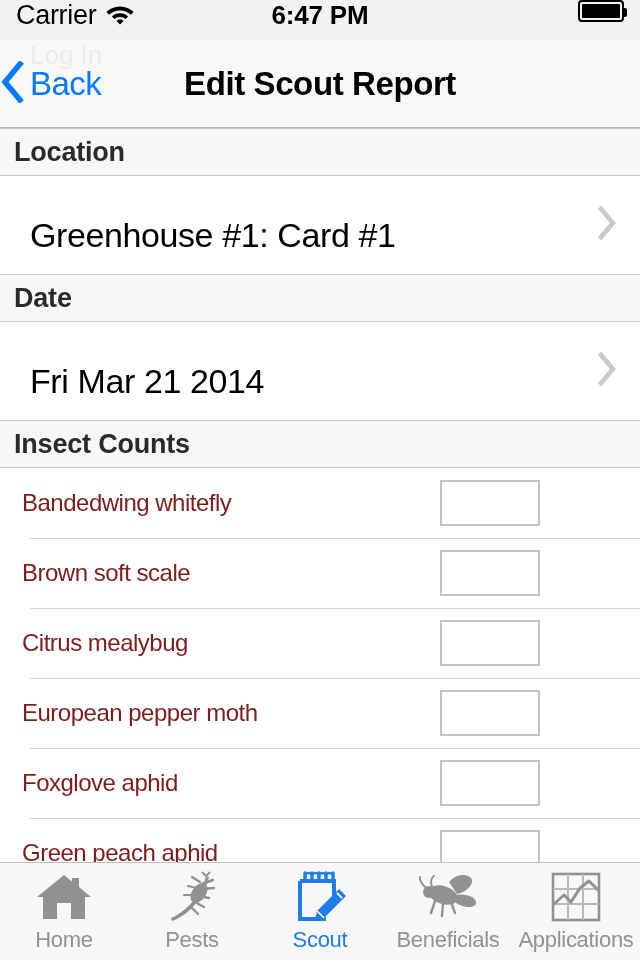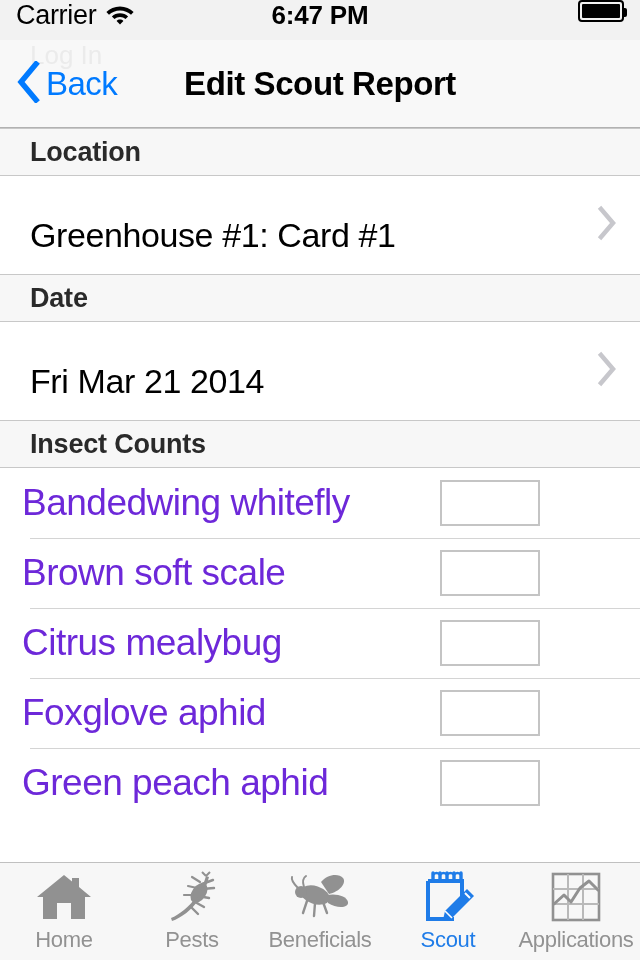--- a/index.html
+++ b/index.html
@@ -103,21 +103,20 @@
   }
   .ghost-login { left: 30px; top: 0px; }
   .ghost-email { left: 30px; top: 44px; font-size: 34px; }
 
   .back-button {
     position: relative;
     z-index: 2;
     display: flex;
     align-items: center;
     gap: 6px;
-    padding-left: 16px;
     cursor: pointer;
   }
   .back-chevron { display: block; }
   .back-label {
     font-size: 33px;
     color: #007aff;
     letter-spacing: -0.5px;
   }
   .nav-title {
     position: absolute;
@@ -142,21 +141,21 @@
     overflow: hidden;
   }
 
   .section-header {
     height: 48px;
     background: #f7f7f7;
     border-top: 1px solid #c8c8c8;
     border-bottom: 1px solid #c8c8c8;
     display: flex;
     align-items: center;
-    padding-left: 30px;
+    padding-left: 14px;
   }
   .section-header-label {
     font-size: 27px;
     font-weight: bold;
     color: #2a2a2a;
     letter-spacing: -0.2px;
   }
 
   .row {
     position: relative;
@@ -192,22 +191,22 @@
   .count-row + .count-row::before {
     content: "";
     position: absolute;
     top: 0;
     left: 30px;
     right: 0;
     height: 1px;
     background: #d4d4d4;
   }
   .count-label {
-    font-size: 37px;
-    color: #6d28d9;
+    font-size: 24px;
+    color: #7f1d1d;
     letter-spacing: -0.5px;
     white-space: nowrap;
   }
   .count-field {
     margin-left: auto;
     width: 100px;
     height: 46px;
     border: 2px solid #c4c4c4;
     background: #ffffff;
     font-family: "Liberation Sans", sans-serif;
@@ -326,20 +325,24 @@
     </div>
     <div class="count-row">
       <span class="count-label">Brown soft scale</span>
       <input class="count-field" type="text" value="" style="">
     </div>
     <div class="count-row">
       <span class="count-label">Citrus mealybug</span>
       <input class="count-field" type="text" value="" style="">
     </div>
     <div class="count-row">
+      <span class="count-label">European pepper moth</span>
+      <input class="count-field" type="text" value="" style="">
+    </div>
+    <div class="count-row">
       <span class="count-label">Foxglove aphid</span>
       <input class="count-field" type="text" value="" style="">
     </div>
     <div class="count-row">
       <span class="count-label">Green peach aphid</span>
       <input class="count-field" type="text" value="" style="">
     </div>
 
   </div>
 
@@ -358,52 +361,52 @@
       <span class="tab-icon">
         <svg width="54" height="52" viewBox="0 0 54 52">
           <path d="M6 47 C14 44 24 36 32 25 C36 19 39 12 41 5 L44 6 C42 14 39 21 35 27 C27 39 16 47 7 50 Z" fill="#919191"></path>
           <ellipse cx="34" cy="22" rx="7" ry="11" transform="rotate(35 34 22)" fill="#919191"></ellipse>
           <path d="M41 5 L45 1 M41 5 L37 1" stroke="#919191" stroke-width="2" fill="none"></path>
           <path d="M37 13 L48 9 M37 18 L49 17 M33 25 L44 27 M30 31 L39 36 M26 36 L33 43" stroke="#919191" stroke-width="2.4" fill="none" stroke-linecap="round"></path>
           <path d="M35 11 L27 6 M32 17 L23 15 M28 24 L19 24" stroke="#919191" stroke-width="2.2" fill="none" stroke-linecap="round"></path>
         </svg>
       </span>
       <span class="tab-label">Pests</span>
+    </div>
+
+    <div class="tab-item active">
+      <span class="tab-icon">
+        <svg width="56" height="52" viewBox="0 0 56 52">
+          <path d="M8 10 L8 48 L34 48" fill="none" stroke="#1f7ce8" stroke-width="4"></path>
+          <path d="M8 10 L42 10 L42 26" fill="none" stroke="#1f7ce8" stroke-width="4"></path>
+          <path d="M13 10 L13 2 M20 10 L20 2 M27 10 L27 2 M34 10 L34 2 M41 10 L41 2" stroke="#1f7ce8" stroke-width="3.4" stroke-linecap="round"></path>
+          <path d="M13 4 A4 4 0 0 1 20 4 M20 4 A4 4 0 0 1 27 4 M27 4 A4 4 0 0 1 34 4 M34 4 A4 4 0 0 1 41 4" fill="none" stroke="#1f7ce8" stroke-width="2.4"></path>
+          <path d="M47 18 L54 25 L32 47 L23 49 L25 40 Z" fill="#1f7ce8"></path>
+          <path d="M25 40 L32 47" stroke="#fff" stroke-width="1.6"></path>
+          <path d="M45 22 L50 27" stroke="#fff" stroke-width="2"></path>
+        </svg>
+      </span>
+      <span class="tab-label">Scout</span>
     </div>
 
     <div class="tab-item">
       <span class="tab-icon">
         <svg width="66" height="48" viewBox="0 0 66 48">
           <path d="M34 9 C40 1 52 0 56 5 C60 10 52 19 42 21 Z" fill="#919191"></path>
           <path d="M40 22 C49 20 60 23 61 29 C62 35 50 36 41 30 Z" fill="#919191"></path>
           <ellipse cx="28" cy="22" rx="15" ry="9" transform="rotate(18 28 22)" fill="#919191"></ellipse>
           <circle cx="14" cy="19" r="6" fill="#919191"></circle>
           <path d="M11 15 C6 10 4 7 5 4" stroke="#919191" stroke-width="2" fill="none" stroke-linecap="round"></path>
           <path d="M17 14 C15 8 16 5 19 3" stroke="#919191" stroke-width="2" fill="none" stroke-linecap="round"></path>
           <path d="M20 28 L16 40 M28 30 L27 43 M36 29 L40 40" stroke="#919191" stroke-width="2.4" fill="none" stroke-linecap="round"></path>
         </svg>
       </span>
       <span class="tab-label">Beneficials</span>
     </div>
 
-    <div class="tab-item active">
-      <span class="tab-icon">
-        <svg width="56" height="52" viewBox="0 0 56 52">
-          <path d="M8 10 L8 48 L34 48" fill="none" stroke="#1f7ce8" stroke-width="4"></path>
-          <path d="M8 10 L42 10 L42 26" fill="none" stroke="#1f7ce8" stroke-width="4"></path>
-          <path d="M13 10 L13 2 M20 10 L20 2 M27 10 L27 2 M34 10 L34 2 M41 10 L41 2" stroke="#1f7ce8" stroke-width="3.4" stroke-linecap="round"></path>
-          <path d="M13 4 A4 4 0 0 1 20 4 M20 4 A4 4 0 0 1 27 4 M27 4 A4 4 0 0 1 34 4 M34 4 A4 4 0 0 1 41 4" fill="none" stroke="#1f7ce8" stroke-width="2.4"></path>
-          <path d="M47 18 L54 25 L32 47 L23 49 L25 40 Z" fill="#1f7ce8"></path>
-          <path d="M25 40 L32 47" stroke="#fff" stroke-width="1.6"></path>
-          <path d="M45 22 L50 27" stroke="#fff" stroke-width="2"></path>
-        </svg>
-      </span>
-      <span class="tab-label">Scout</span>
-    </div>
-
     <div class="tab-item">
       <span class="tab-icon">
         <svg width="52" height="52" viewBox="0 0 52 52">
           <rect x="3" y="3" width="46" height="46" fill="none" stroke="#919191" stroke-width="2.6"></rect>
           <path d="M18 3 L18 49 M33 3 L33 49 M3 18 L49 18 M3 33 L49 33" stroke="#b9b9b9" stroke-width="2"></path>
           <path d="M4 33 L14 24 L21 31 L30 17 L39 10 L48 19" fill="none" stroke="#919191" stroke-width="3" stroke-linejoin="round" stroke-linecap="round"></path>
         </svg>
       </span>
       <span class="tab-label">Applications</span>
     </div>

